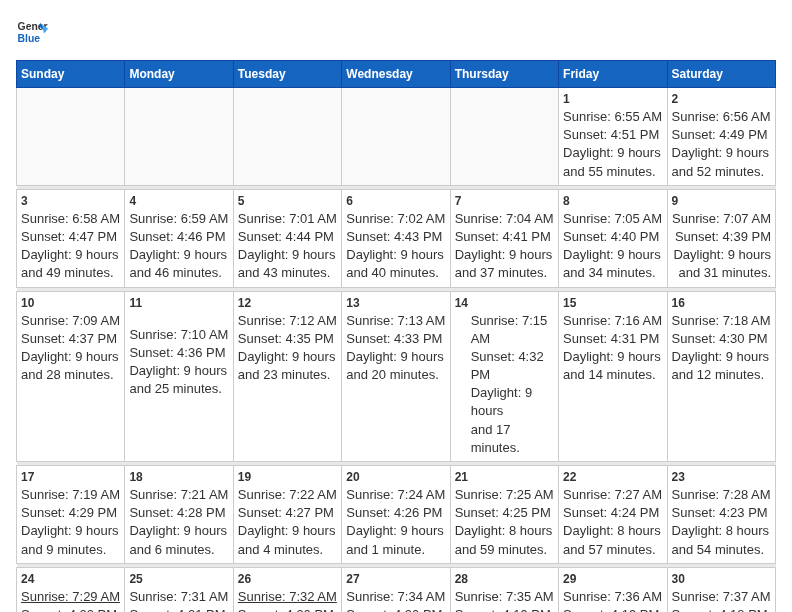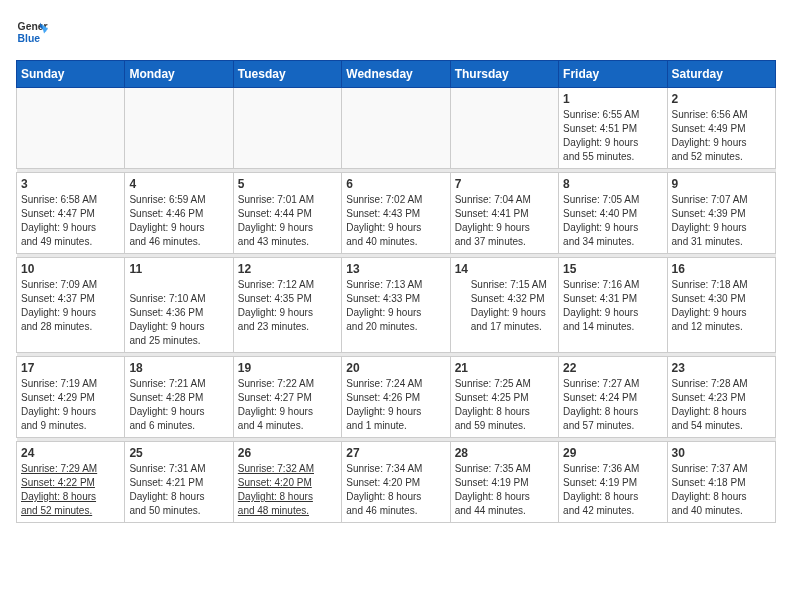--- a/index.html
+++ b/index.html
@@ -63,21 +63,21 @@
     .calendar td.empty {
       background: #f9f9f9;
     }
     .day-number {
       font-size: 12px;
       font-weight: bold;
       display: block;
       margin-bottom: 2px;
     }
     .day-info {
-      font-size: 10px;
+      font-size: 13px;
       line-height: 1.4;
       color: #333;
     }
   </style>
 </head>
 <body>
 
 <div class="header">
   <div class="logo">
     <svg class="logo-icon" viewBox="0 0 40 40">
@@ -170,21 +170,21 @@
         </td>
         <td>
           <span class="day-number">8</span>
           <div class="day-info" style="white-space: pre-line;">Sunrise: 7:05 AM
 Sunset: 4:40 PM
 Daylight: 9 hours
 and 34 minutes.</div>
         </td>
         <td>
           <span class="day-number">9</span>
-          <div class="day-info" style="white-space: pre-line;">Sunrise: 7:07 AM
+          <div class="day-info" style="white-space: pre-line; text-align: right;">Sunrise: 7:07 AM
 Sunset: 4:39 PM
 Daylight: 9 hours
 and 31 minutes.</div>
         </td>
       </tr>
       <tr>
         <td style="height: 4px; padding: 0px; background-color: rgb(232, 232, 232); border: none;"></td>
         <td style="height: 4px; padding: 0px; background-color: rgb(232, 232, 232); border: none;"></td>
         <td style="height: 4px; padding: 0px; background-color: rgb(232, 232, 232); border: none;"></td>
         <td style="height: 4px; padding: 0px; background-color: rgb(232, 232, 232); border: none;"></td>

